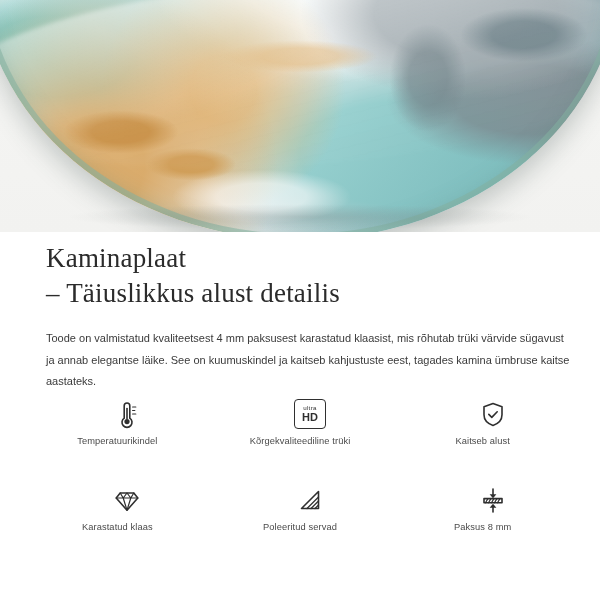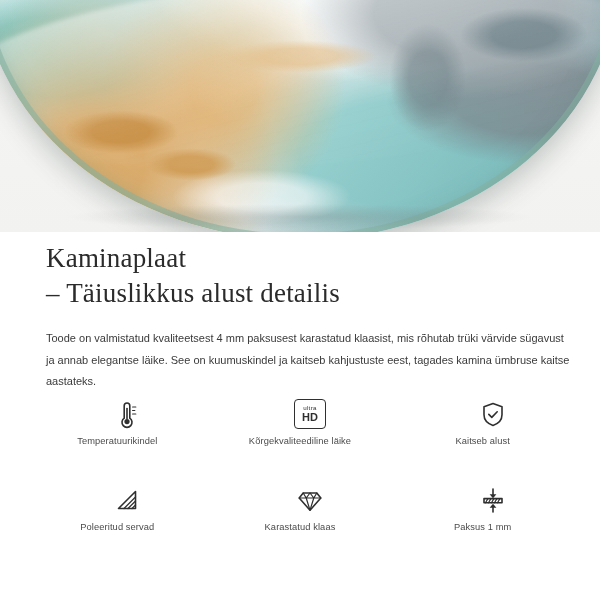--- a/index.html
+++ b/index.html
@@ -217,61 +217,61 @@
       <div class="feature-label">Temperatuurikindel</div>
     </div>
 
     <div class="feature">
       <div class="feature-icon">
         <div class="hd-box">
           <span class="hd-top">ultra</span>
           <span class="hd-bot">HD</span>
         </div>
       </div>
-      <div class="feature-label">Kõrgekvaliteediline läike</div>
+      <div class="feature-label">Kõrgekvaliteediline trüki</div>
     </div>
 
     <div class="feature">
       <div class="feature-icon">
         <svg width="40" height="40" viewBox="0 0 40 40">
           <path class="ln" d="M20 9.5l9 3.2v8.1c0 5.6-3.8 8.9-9 10.7-5.2-1.8-9-5.1-9-10.7v-8.1l9-3.2z"></path>
           <path class="ln" d="M15.8 20.4l3 3 5.4-5.6"></path>
         </svg>
       </div>
       <div class="feature-label">Kaitseb alust</div>
     </div>
 
     <div class="feature">
       <div class="feature-icon">
         <svg width="40" height="40" viewBox="0 0 40 40">
+          <path class="ln" d="M13.2 13h13.6l4 5-10.8 12.2L9.2 18l4-5z"></path>
+          <path class="ln-thin" d="M9.2 18h21.6M13.2 13l3 5 3.8 12.2M26.8 13l-3 5-3.8 12.2M16.2 18l3.8-5 3.8 5"></path>
+        </svg>
+      </div>
+      <div class="feature-label">Karastatud klaas</div>
+    </div>
+
+    <div class="feature">
+      <div class="feature-icon">
+        <svg width="40" height="40" viewBox="0 0 40 40">
           <path class="ln" d="M11.5 28.5L28.5 11.5v17h-17z"></path>
           <path class="ln-thin" d="M17 28.5L28.5 17M21 28.5L28.5 21M25 28.5l3.5-3.5"></path>
         </svg>
       </div>
       <div class="feature-label">Poleeritud servad</div>
-    </div>
-
-    <div class="feature">
-      <div class="feature-icon">
-        <svg width="40" height="40" viewBox="0 0 40 40">
-          <path class="ln" d="M13.2 13h13.6l4 5-10.8 12.2L9.2 18l4-5z"></path>
-          <path class="ln-thin" d="M9.2 18h21.6M13.2 13l3 5 3.8 12.2M26.8 13l-3 5-3.8 12.2M16.2 18l3.8-5 3.8 5"></path>
-        </svg>
-      </div>
-      <div class="feature-label">Karastatud klaas</div>
     </div>
 
     <div class="feature">
       <div class="feature-icon">
         <svg width="40" height="40" viewBox="0 0 40 40">
           <path class="ln" d="M20 9v6.5"></path>
           <path class="fl" d="M20 18.2l-3.4-4h6.8z"></path>
           <rect class="ln" x="11" y="18.6" width="18" height="4.2"></rect>
           <path class="ln-thin" d="M12.5 22.8l2.4-4.2M15.5 22.8l2.4-4.2M18.5 22.8l2.4-4.2M21.5 22.8l2.4-4.2M24.5 22.8l2.4-4.2"></path>
           <path class="fl" d="M20 23.8l-3.4 4h6.8z"></path>
           <path class="ln" d="M20 26.5V32"></path>
         </svg>
       </div>
-      <div class="feature-label">Paksus 1 mm</div>
+      <div class="feature-label">Paksus 8 mm</div>
     </div>
 
   </div>
 </div>
 
 </body></html>

